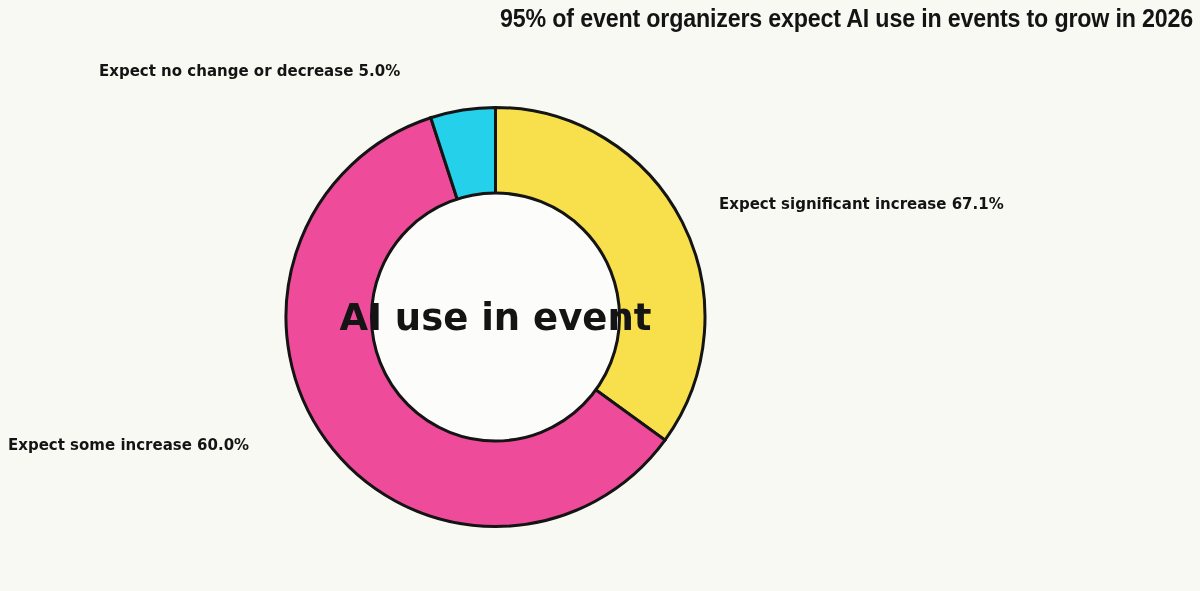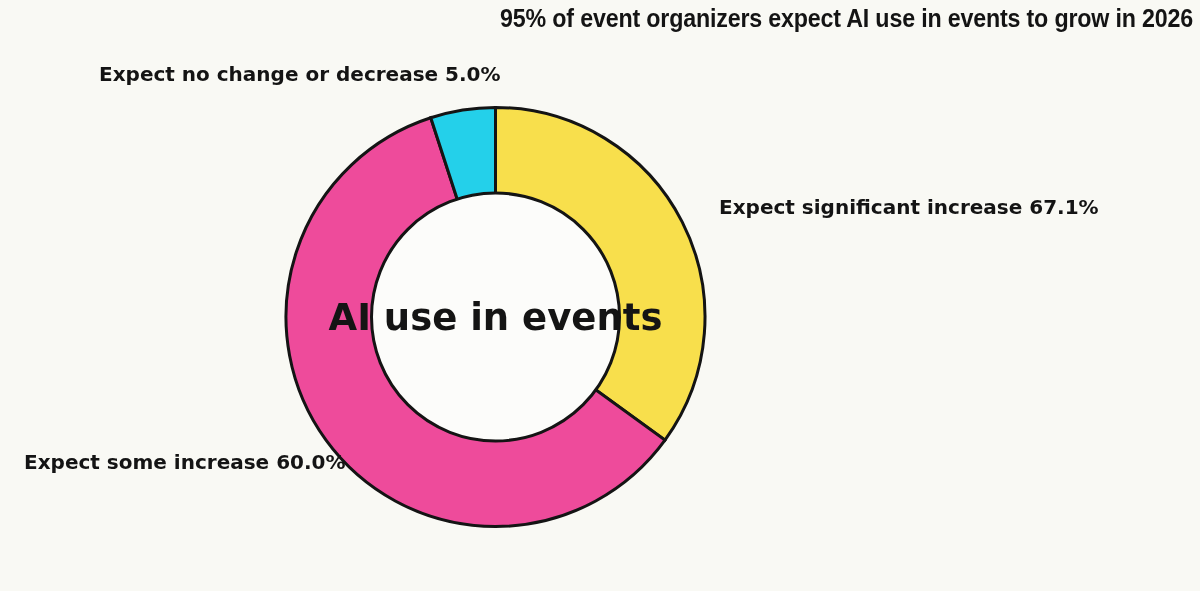--- a/index.html
+++ b/index.html
@@ -39,37 +39,36 @@
     position: absolute;
     left: 0;
     top: 0;
     width: 1200px;
     height: 591px;
   }
   .slice-label {
     position: absolute;
     font-family: "DejaVu Sans", sans-serif;
     font-weight: bold;
-    font-size: 20px;
+    font-size: 15px;
     color: #141414;
     white-space: nowrap;
     line-height: 1;
   }
   .label-no-change {
     left: 99px;
     top: 64px;
   }
   .label-significant {
     left: 719px;
     top: 197px;
   }
   .label-some {
     left: 8px;
-    top: 452px;
-    margin-left: 16px;
+    top: 438px;
   }
   .center-text {
     position: absolute;
     left: 0;
     top: 296px;
     width: 991px;
     text-align: center;
     font-family: "DejaVu Sans", sans-serif;
     font-weight: bold;
     font-size: 37px;
@@ -97,21 +96,21 @@
     <svg class="donut-svg" width="1200" height="591" viewBox="0 0 1200 591">
       <g>
         <path id="slice-0" d="M 495.5 317 L 495.50 107.50 A 209.5 209.5 0 0 1 664.99 440.14 Z" fill="#f8df4c" stroke="#141414" stroke-width="3" stroke-linejoin="miter"></path>
         <path id="slice-1" d="M 495.5 317 L 664.99 440.14 A 209.5 209.5 0 1 1 430.76 117.75 Z" fill="#ee4b9b" stroke="#141414" stroke-width="3" stroke-linejoin="miter"></path>
         <path id="slice-2" d="M 495.5 317 L 430.76 117.75 A 209.5 209.5 0 0 1 495.50 107.50 Z" fill="#24d0ea" stroke="#141414" stroke-width="3" stroke-linejoin="miter"></path>
       </g>
       <circle id="donut-hole" class="donut-hole" cx="495.5" cy="317" r="124" stroke="#141414" stroke-width="3"></circle>
     </svg>
   </div>
 
-  <div class="center-text">AI use in events</div>
+  <div class="center-text">AI use in event</div>
 
   <div class="slice-label label-no-change">Expect no change or decrease  5.0%</div>
 
   <div class="slice-label label-significant">Expect significant increase  67.1%</div>
 
   <div class="slice-label label-some">Expect some increase  60.0%</div>
 
 </div>
 
 </body></html>

